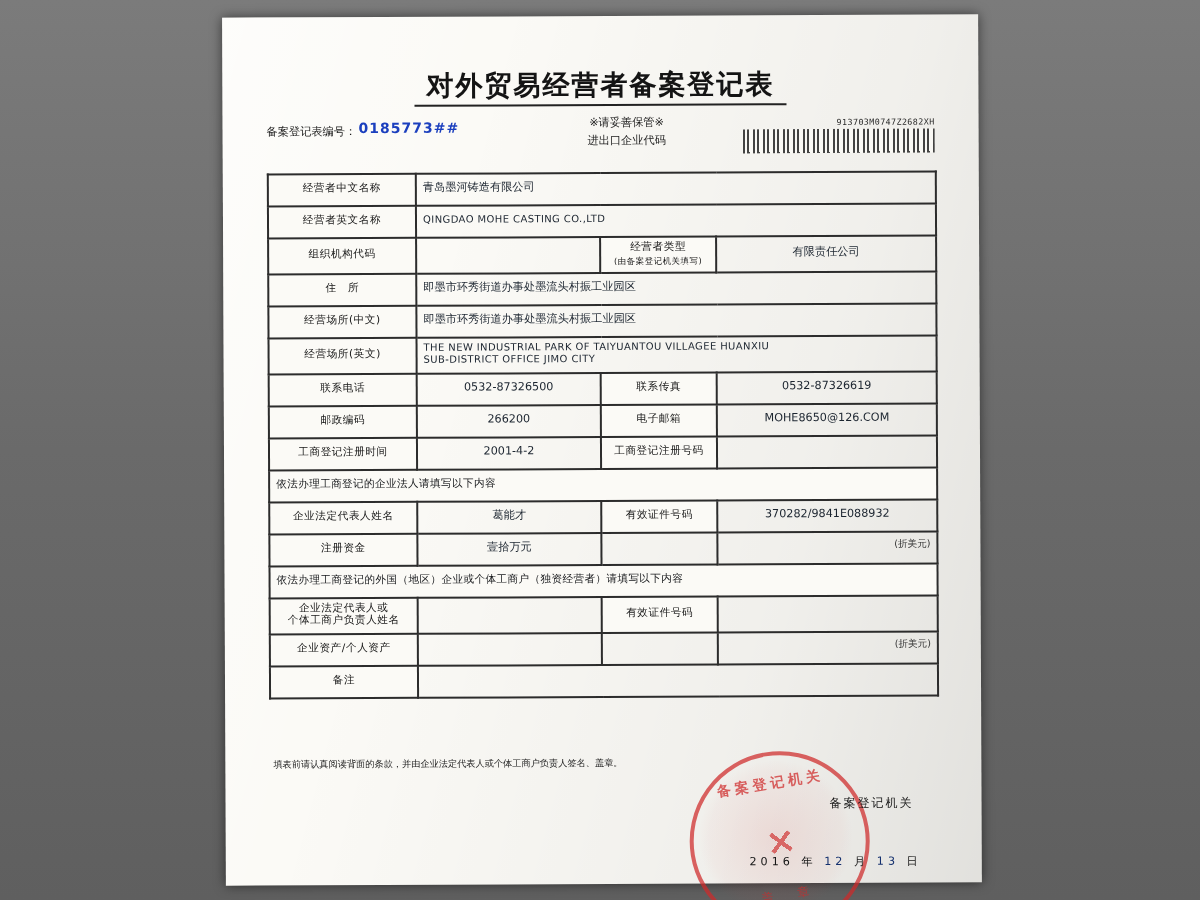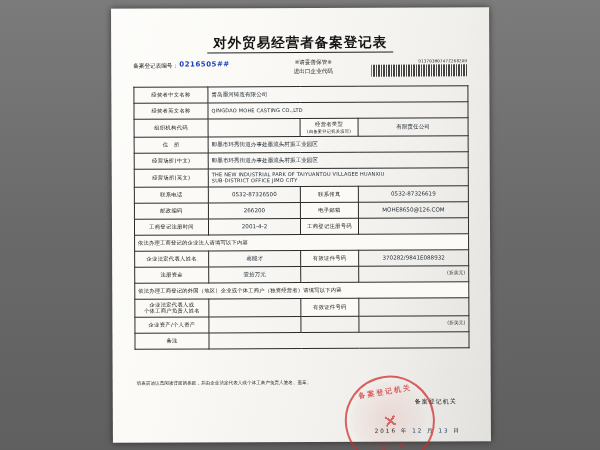--- a/index.html
+++ b/index.html
@@ -121,21 +121,21 @@
 
 <div class="stage">
   <div class="paper">
     <div class="inner">
 
       <div class="doc-title">对外贸易经营者备案登记表</div>
       <div class="title-rule"></div>
 
       <div class="hdr-row">
         <span class="hdr-left">备案登记表编号：</span>
-        <span class="hdr-num">0216505##</span>
+        <span class="hdr-num">0185773##</span>
         <span class="hdr-mid">
           <span>※请妥善保管※</span><br>
           <span>进出口企业代码</span>
         </span>
         <span class="hdr-code">91370ЗМ0747Z2682ХН</span>
         <span class="hdr-barcode"></span>
       </div>
 
       <table class="tbl">
         <colgroup>

